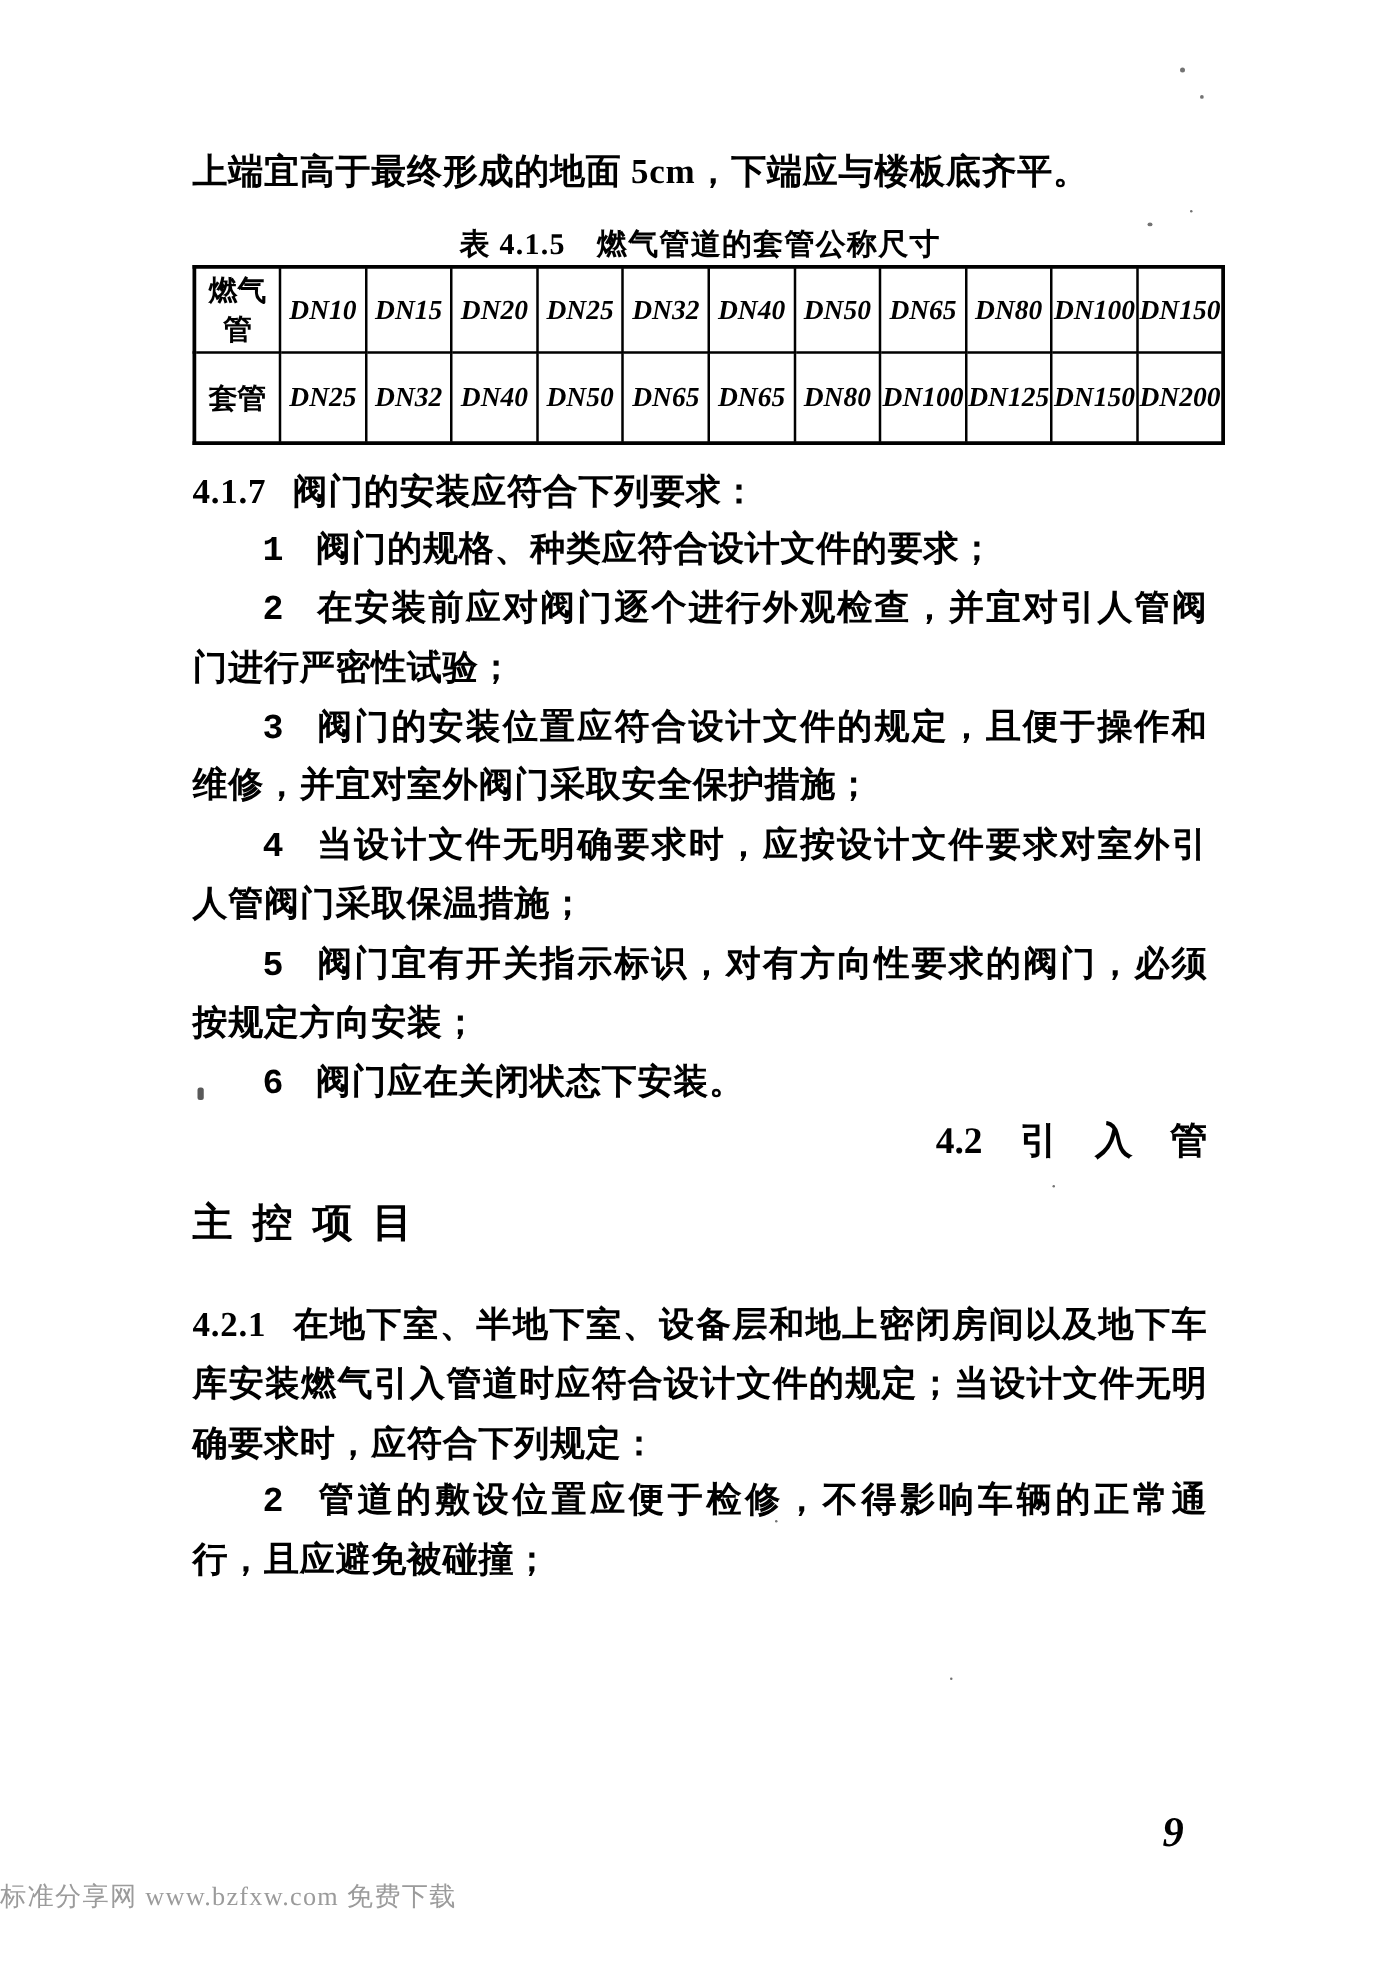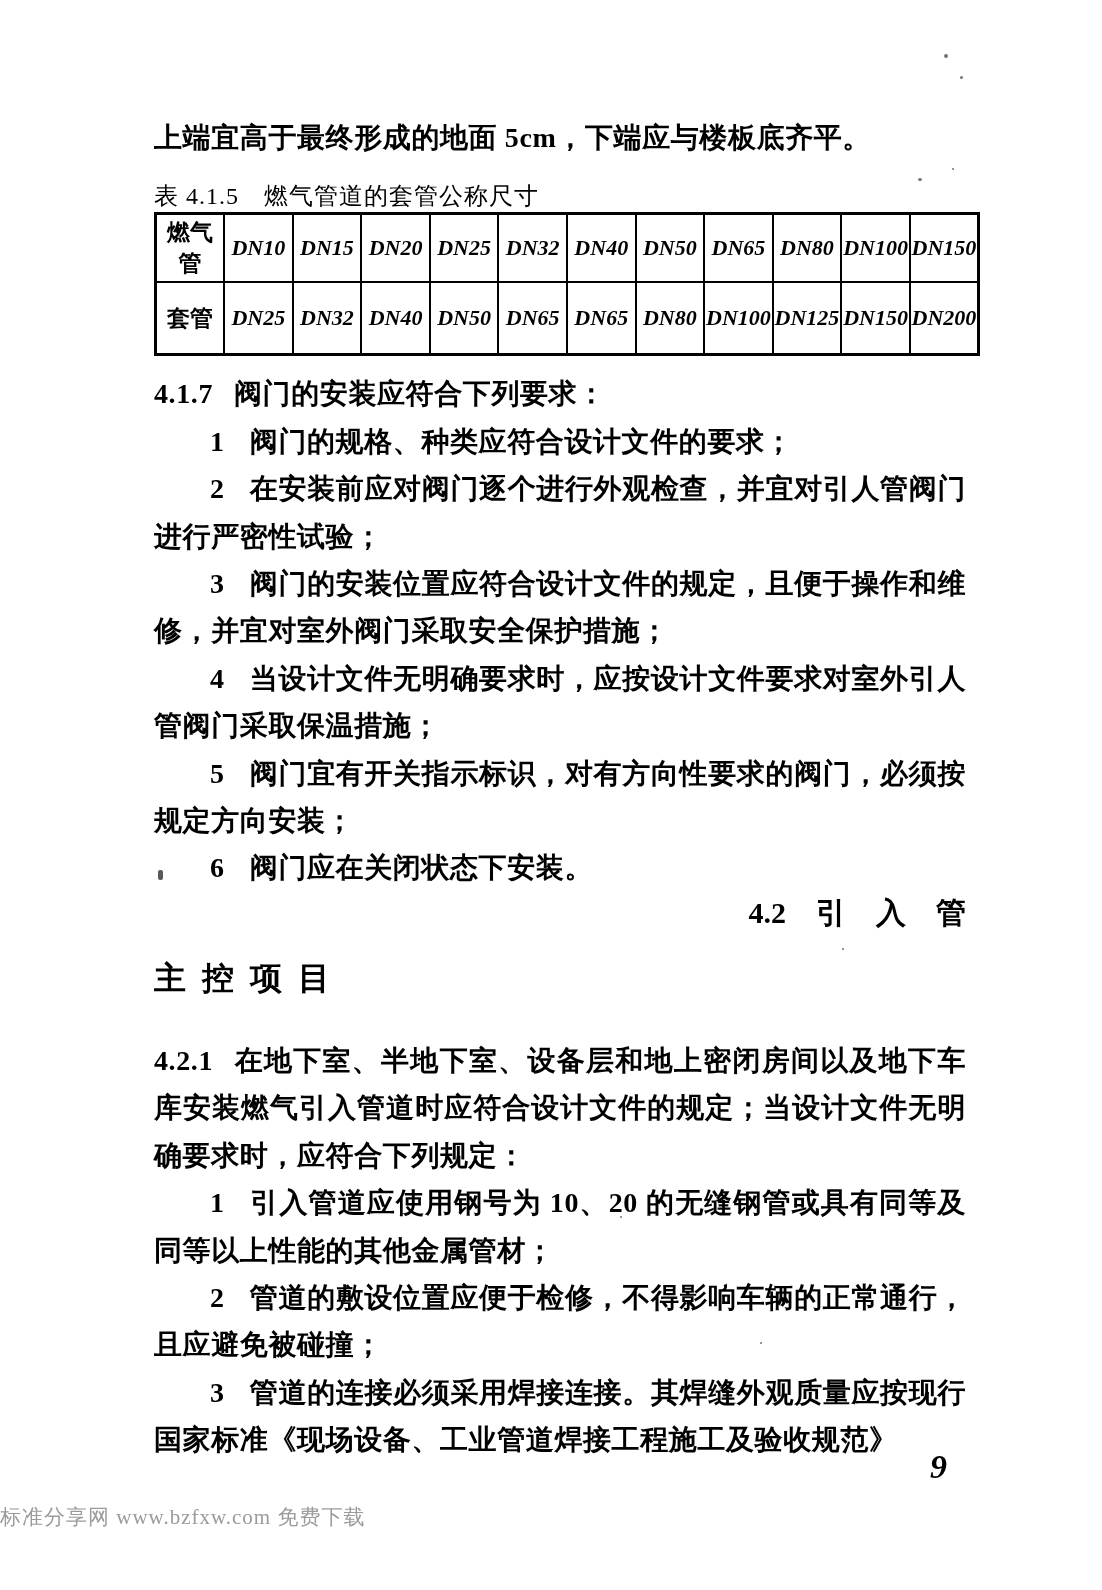--- a/index.html
+++ b/index.html
@@ -20,22 +20,22 @@
     font-size:28px;
     line-height:47.4px;
     font-weight:bold;
     text-align:justify;
     letter-spacing:0.6px;
   }
   .table-title{
     margin-top:20px;
     font-size:24px;
     line-height:30px;
-    font-weight:normal;
-    text-align:left;
+    font-weight:bold;
+    text-align:center;
     letter-spacing:1px;
   }
   table.sleeve{
     margin-top:1px;
     width:826px;
     border-collapse:collapse;
     table-layout:fixed;
     border:3px solid #000;
   }
   table.sleeve td{
@@ -53,21 +53,21 @@
     letter-spacing:0px;
   }
   td.dn{
     font-size:22px;
     font-style:italic;
     font-weight:bold;
     letter-spacing:0px;
   }
   .clause-head{margin-top:14px;}
   .clause-num{margin-right:0.75em;}
-  .item-para{text-indent:2em;}
+  .item-para{text-indent:2em;font-family:Liberation Mono, monospace;}
   .item-num{margin-right:0.9em;}
   .sec-heading{
     margin:2px 0 0 0;
     font-size:30px;
     line-height:38px;
     font-weight:bold;
     text-align:right;
   }
   .sub-heading{
     margin:30px 0 0 0;
@@ -156,25 +156,23 @@
   <p class="item-para"><span class="item-num">5</span><span>阀门宜有开关指示标识，对有方向性要求的阀门，必须按规定方向安装；</span></p>
 
   <p class="item-para"><span class="item-num">6</span><span>阀门应在关闭状态下安装。</span></p>
 
   <h2 class="sec-heading">4.2　引　入　管</h2>
 
   <h3 class="sub-heading">主 控 项 目</h3>
 
   <p class="clause-para"><span class="clause-num">4.2.1</span><span>在地下室、半地下室、设备层和地上密闭房间以及地下车库安装燃气引入管道时应符合设计文件的规定；当设计文件无明确要求时，应符合下列规定：</span></p>
 
-  <p class="item-para"><span class="item-num">1</span><span>引入管道应使用钢号为 10、20 的无缝钢管或具有同等及同等以上性能的其他金属管材；</span></p>
 
   <p class="item-para"><span class="item-num">2</span><span>管道的敷设位置应便于检修，不得影响车辆的正常通行，且应避免被碰撞；</span></p>
 
-  <p class="item-para"><span class="item-num">3</span><span>管道的连接必须采用焊接连接。其焊缝外观质量应按现行国家标准《现场设备、工业管道焊接工程施工及验收规范》</span></p>
 
 </div>
 
 <div class="page-number">9</div>
 
 <div class="watermark">标准分享网 www.bzfxw.com 免费下载</div>
 
 <div class="speck" style="left:944px;top:54px;width:4px;height:4px;"></div>
 <div class="speck" style="left:960px;top:76px;width:3px;height:3px;"></div>
 <div class="speck" style="left:918px;top:178px;width:4px;height:3px;"></div>

